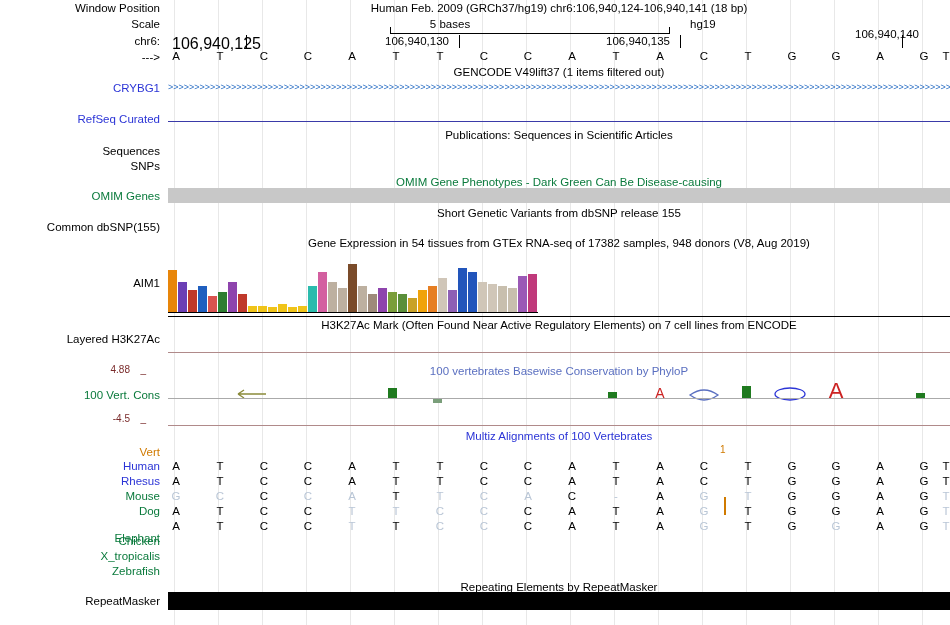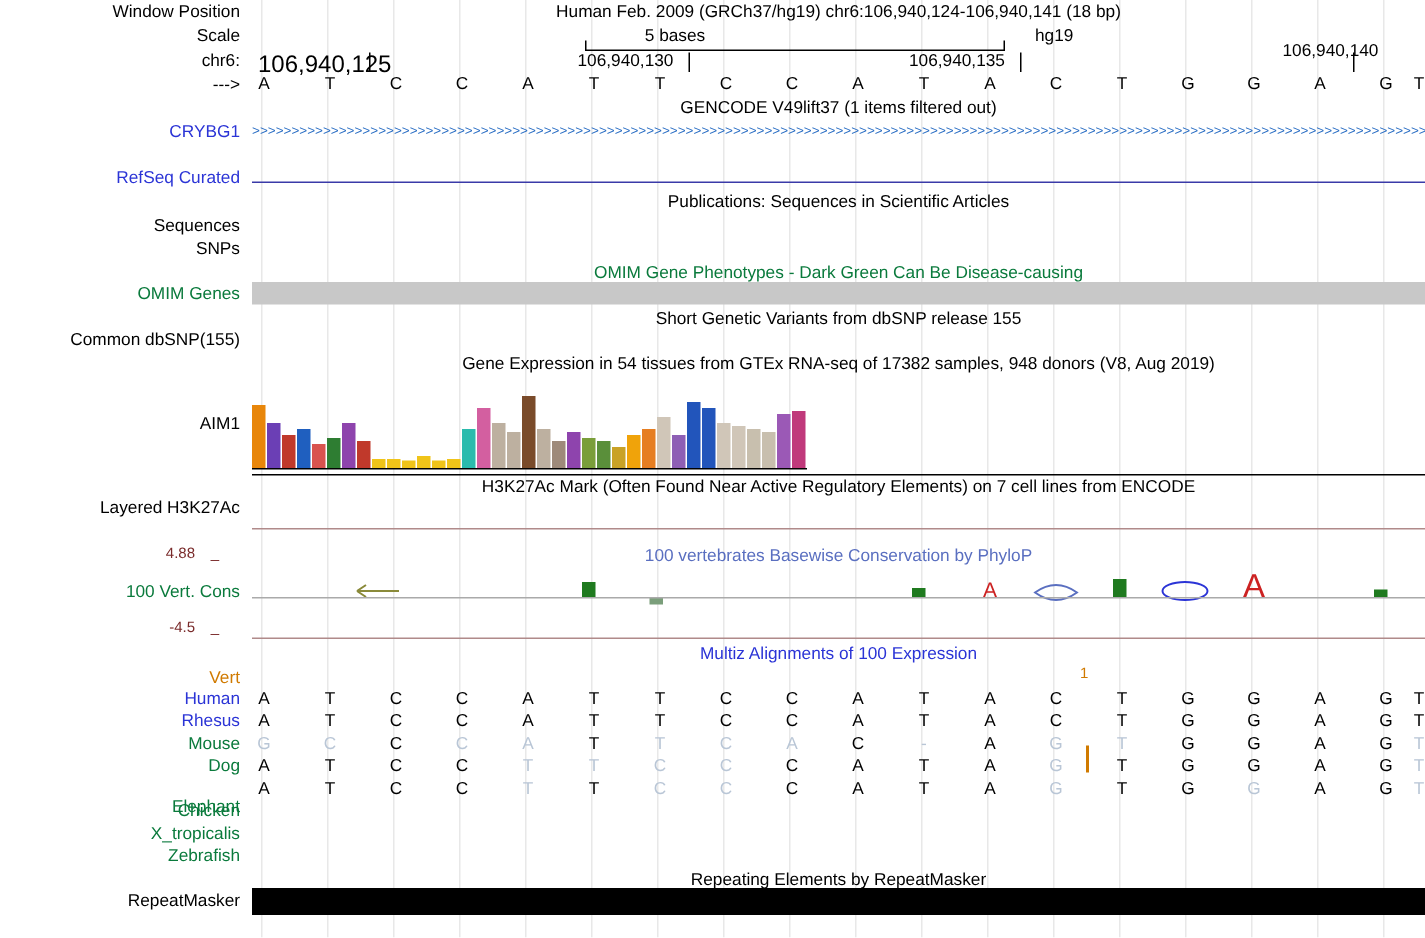--- a/index.html
+++ b/index.html
@@ -179,21 +179,21 @@
       <text x="492" y="28" text-anchor="middle" font-size="14" font-family="&quot;Liberation Sans&quot;, sans-serif" fill="#cc2222">A</text>
       <path d="M522,25 q14,-10 28,0 q-14,10 -28,0 z" stroke="#5a6fc0" fill="none" stroke-width="1.3"></path>
       <rect x="574" y="16" width="9" height="12" fill="#1f7a1f"></rect>
       <ellipse cx="622" cy="24" rx="15" ry="6" stroke="#2b34d6" fill="none" stroke-width="1.3"></ellipse>
       <text x="668" y="28" text-anchor="middle" font-size="22" font-family="&quot;Liberation Sans&quot;, sans-serif" fill="#cc2222">A</text>
       <rect x="748" y="23" width="9" height="5" fill="#1f7a1f"></rect>
     </svg>
   <div class="rule" style="left:168px;top:398px;width:782px;background:#aaaaaa;"></div>
   <div class="rule" style="left:168px;top:425px;width:782px;background:#b08a8a;"></div>
 
-  <div class="centerTitle" style="top:430px;color:#2b34d6;">Multiz Alignments of 100 Expression</div>
+  <div class="centerTitle" style="top:430px;color:#2b34d6;">Multiz Alignments of 100 Vertebrates</div>
   <div class="lbl orange" style="left:0;top:446px;width:160px;">Vert</div>
   <div style="position:absolute;left:720px;top:444px;font-size:10px;color:#d07a00;">1</div>
   <div style="position:absolute;left:724px;top:497px;width:2px;height:18px;background:#d07a00;"></div>
 
   <div id="multizRows">
       <div class="lbl" style="left: 0px; top: 460px; width: 160px; color: rgb(43, 52, 214);">Human</div>
       <div class="seqRow" style="top: 460px;">
         <span style="left: 8px; color: rgb(0, 0, 0);">A</span>
         <span style="left: 52px; color: rgb(0, 0, 0);">T</span>
         <span style="left: 96px; color: rgb(0, 0, 0);">C</span>

